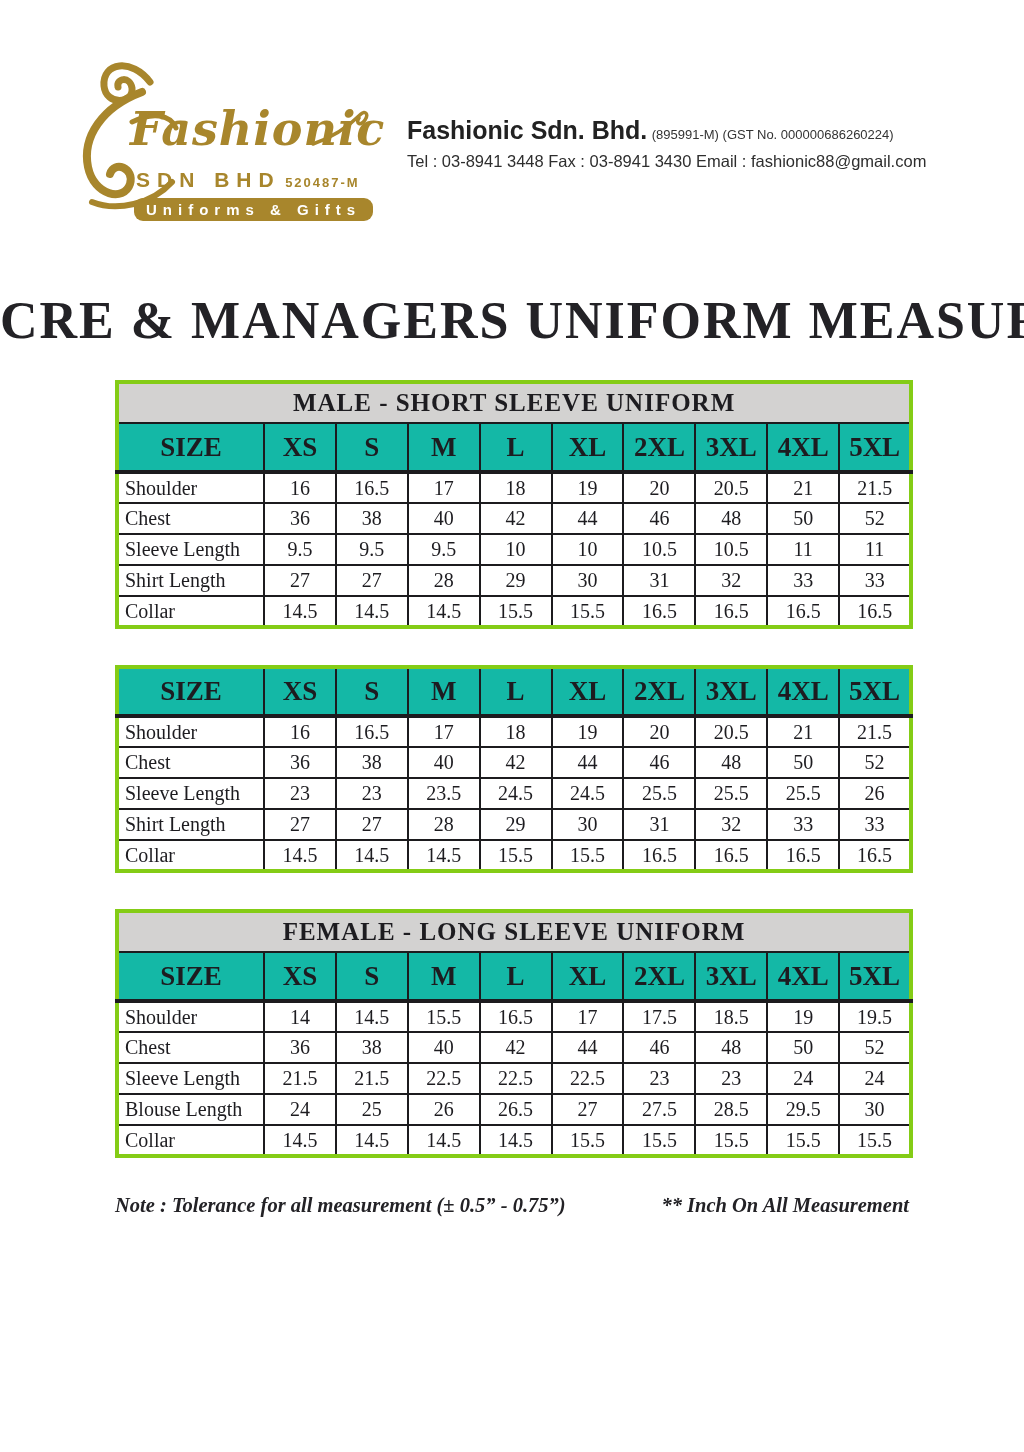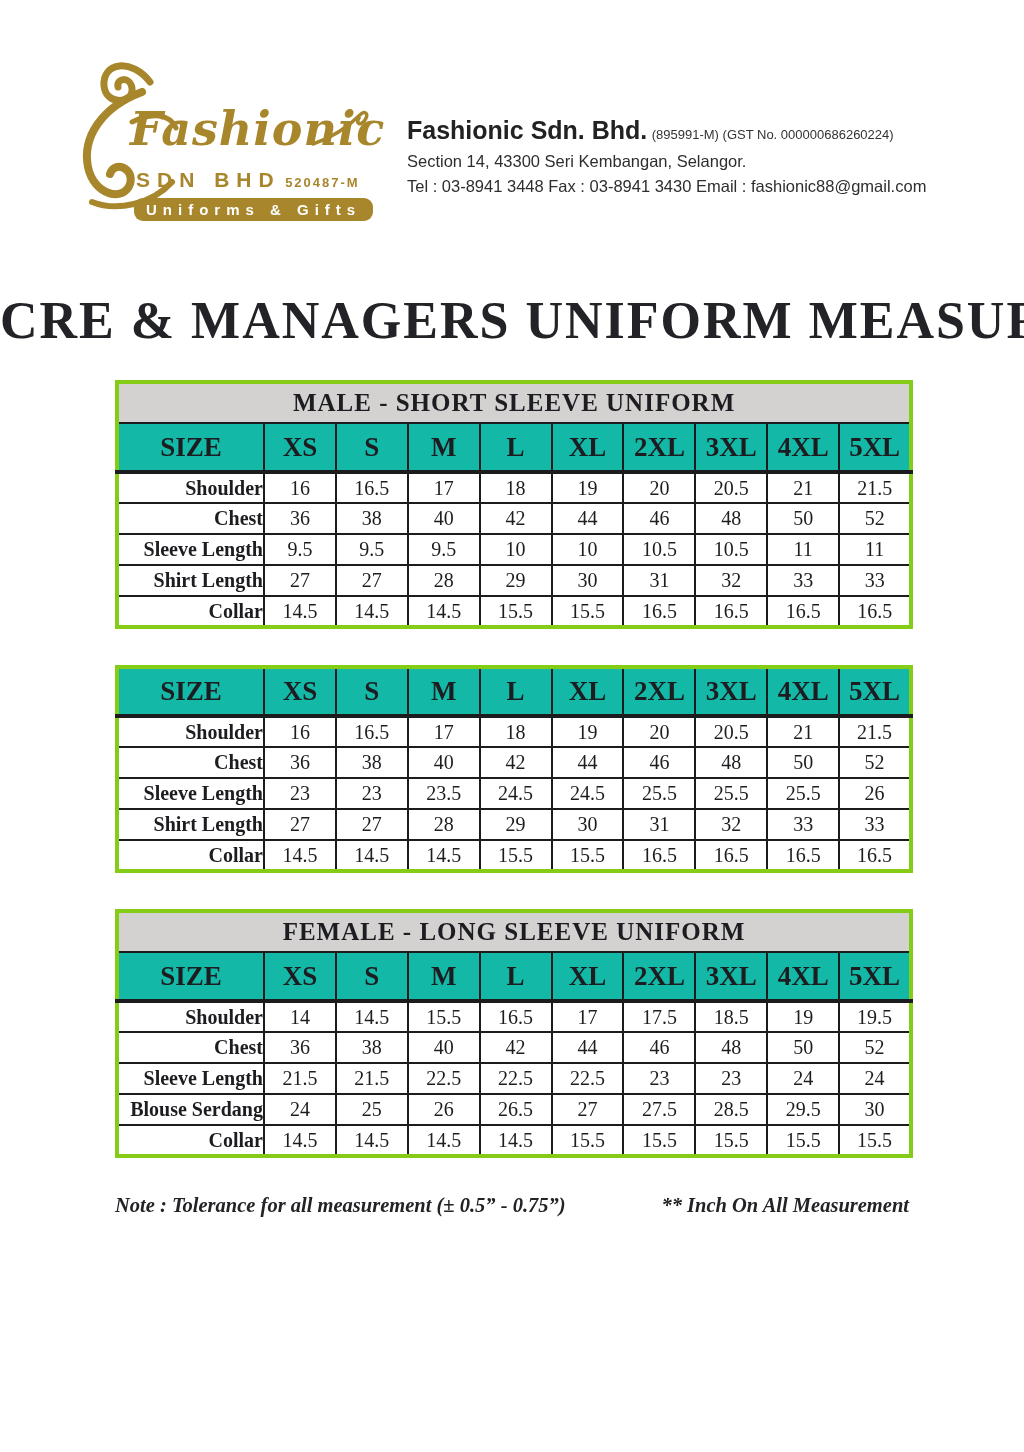--- a/index.html
+++ b/index.html
@@ -113,22 +113,22 @@
   tr.size-row td {
     background: #14b8a6;
     text-align: center;
     font-weight: bold;
     font-size: 27px;
     height: 49px;
     border-bottom-width: 4px;
   }
   tr.data-row td { height: 31px; font-size: 20px; }
   td.row-label {
-    font-weight: bold;
-    text-align: right;
+    font-weight: normal;
+    text-align: left;
     padding-left: 6px;
   }
   td.cell-val { text-align: center; font-weight: normal; }
 
   
   .footnote {
     width: 794px;
     margin: 14px 0 0 115px;
     display: flex;
     justify-content: space-between;
@@ -162,21 +162,20 @@
         <span class="logo-reg">520487-M</span>
       </div>
       <div class="logo-tagline-box">Uniforms &amp; Gifts</div>
     </div>
 
     <div class="company-info">
       <div class="company-name-line">
         <span class="company-name">Fashionic Sdn. Bhd.</span>
         <span class="company-reg">(895991-M) (GST No. 000000686260224)</span>
       </div>
-      <div class="company-line">Section 14, 43300 Seri Kembangan, Selangor.</div>
       <div class="company-line">Tel : 03-8941 3448   Fax : 03-8941 3430   Email : fashionic88@gmail.com</div>
     </div>
   </header>
 
   <h1 class="page-title">CRE &amp; MANAGERS UNIFORM MEASUREMENT</h1>
 
   <main class="tables-wrap">
       <table class="m-table">
         <colgroup>
           <col style="width: 147px;">
@@ -415,21 +414,21 @@
             <td class="cell-val">21.5</td>
             <td class="cell-val">22.5</td>
             <td class="cell-val">22.5</td>
             <td class="cell-val">22.5</td>
             <td class="cell-val">23</td>
             <td class="cell-val">23</td>
             <td class="cell-val">24</td>
             <td class="cell-val">24</td>
           </tr>
           <tr class="data-row">
-            <td class="row-label">Blouse Serdang</td>
+            <td class="row-label">Blouse Length</td>
             <td class="cell-val">24</td>
             <td class="cell-val">25</td>
             <td class="cell-val">26</td>
             <td class="cell-val">26.5</td>
             <td class="cell-val">27</td>
             <td class="cell-val">27.5</td>
             <td class="cell-val">28.5</td>
             <td class="cell-val">29.5</td>
             <td class="cell-val">30</td>
           </tr>

